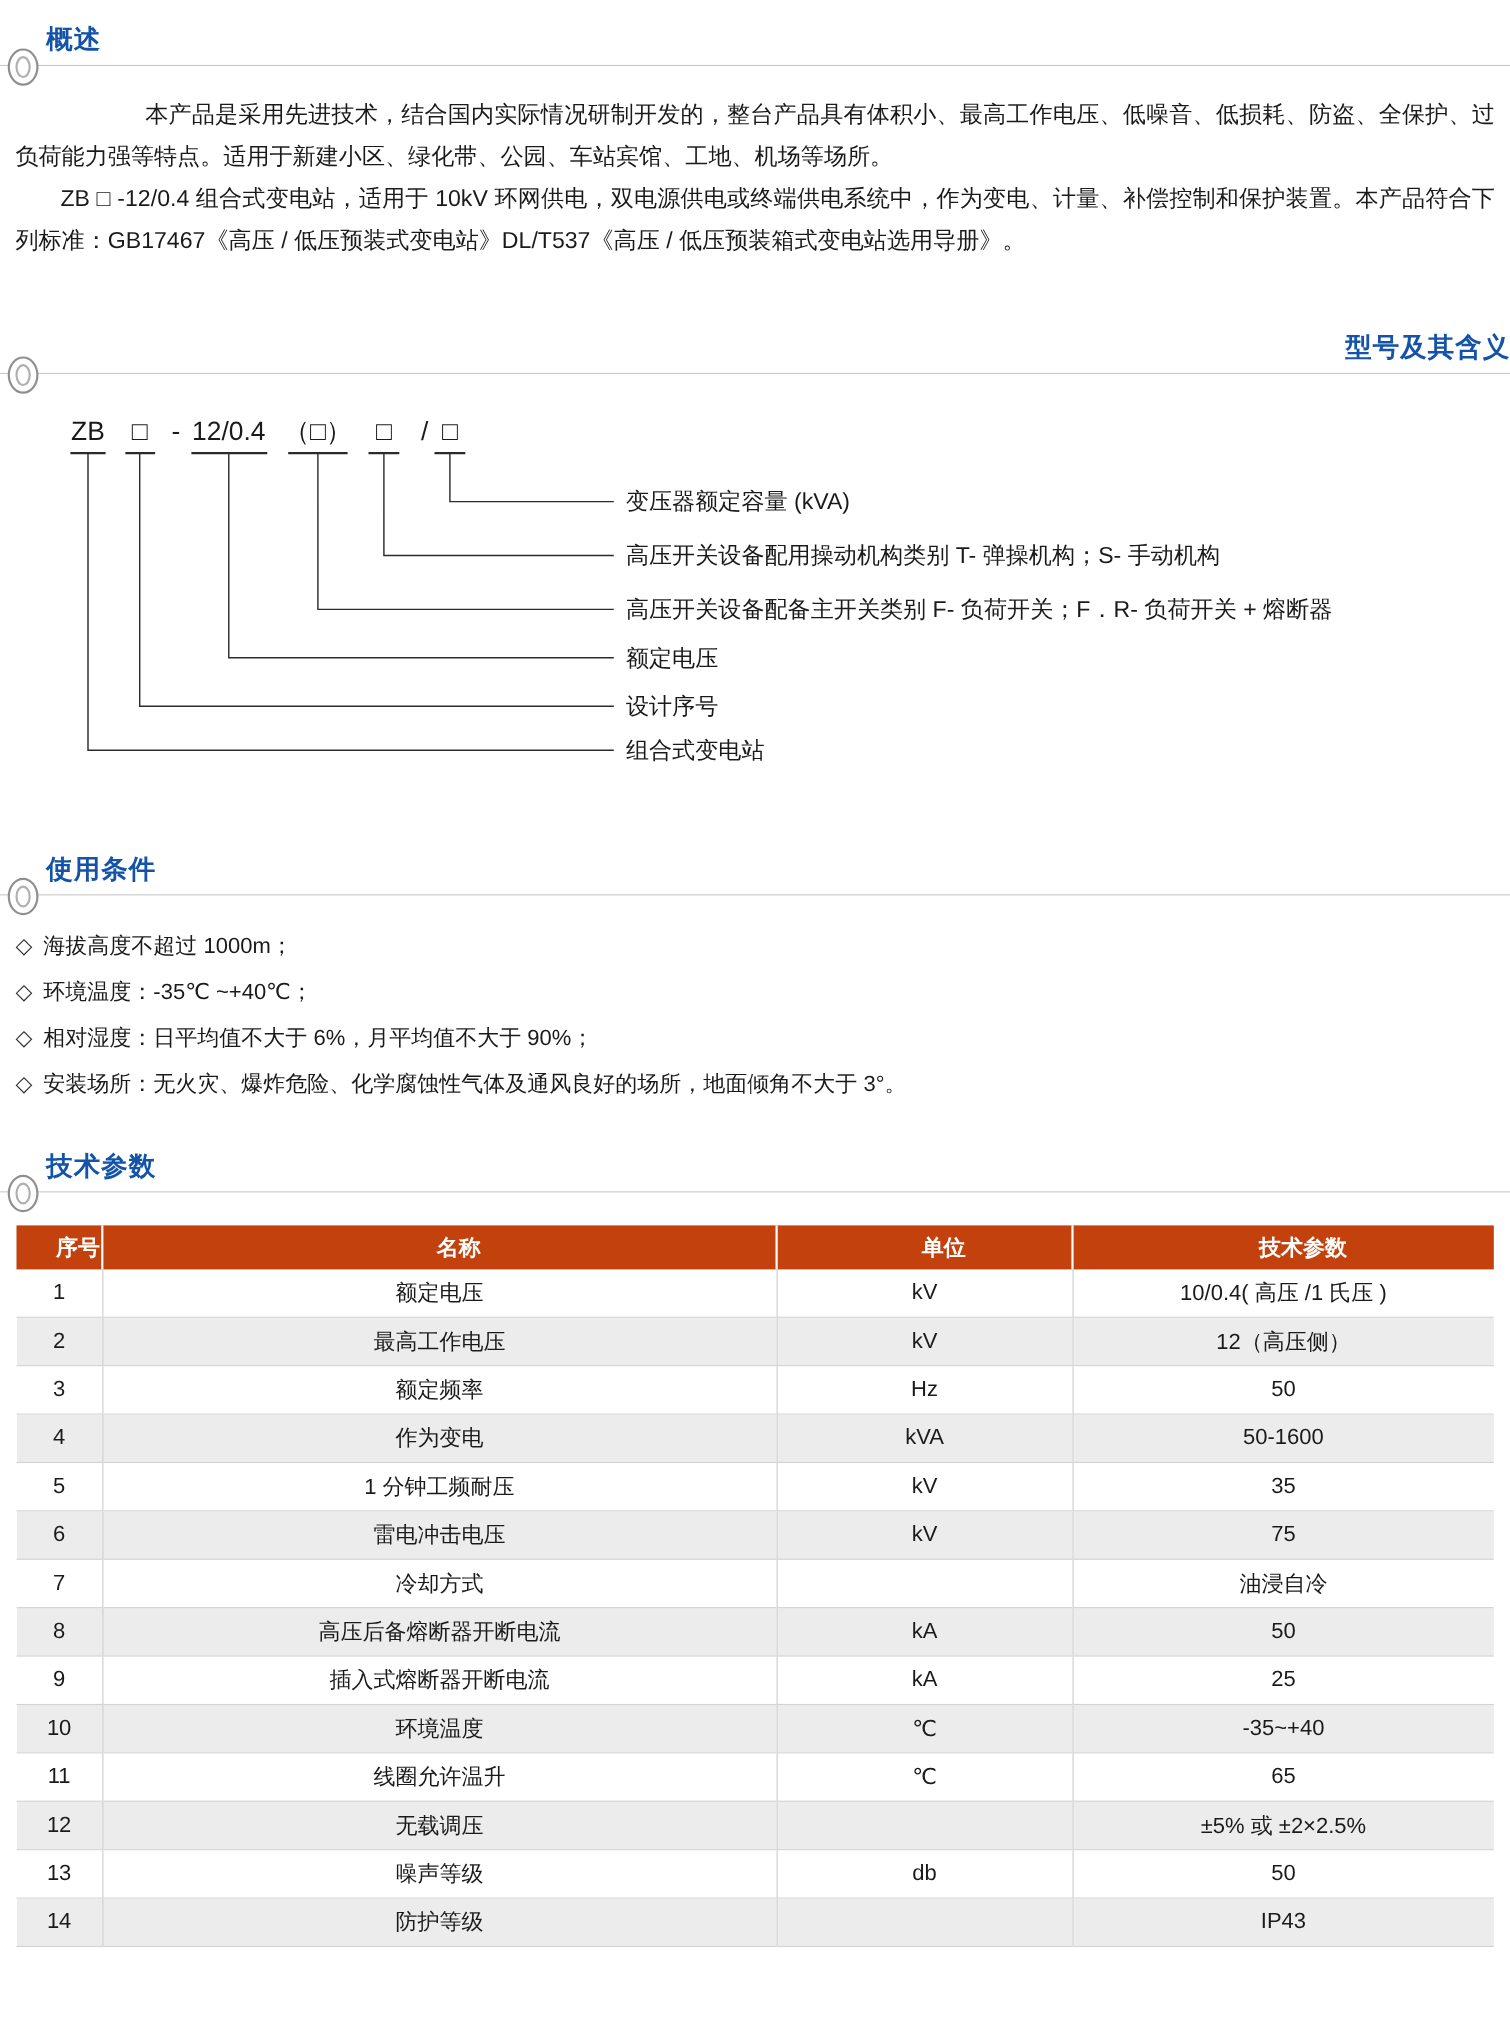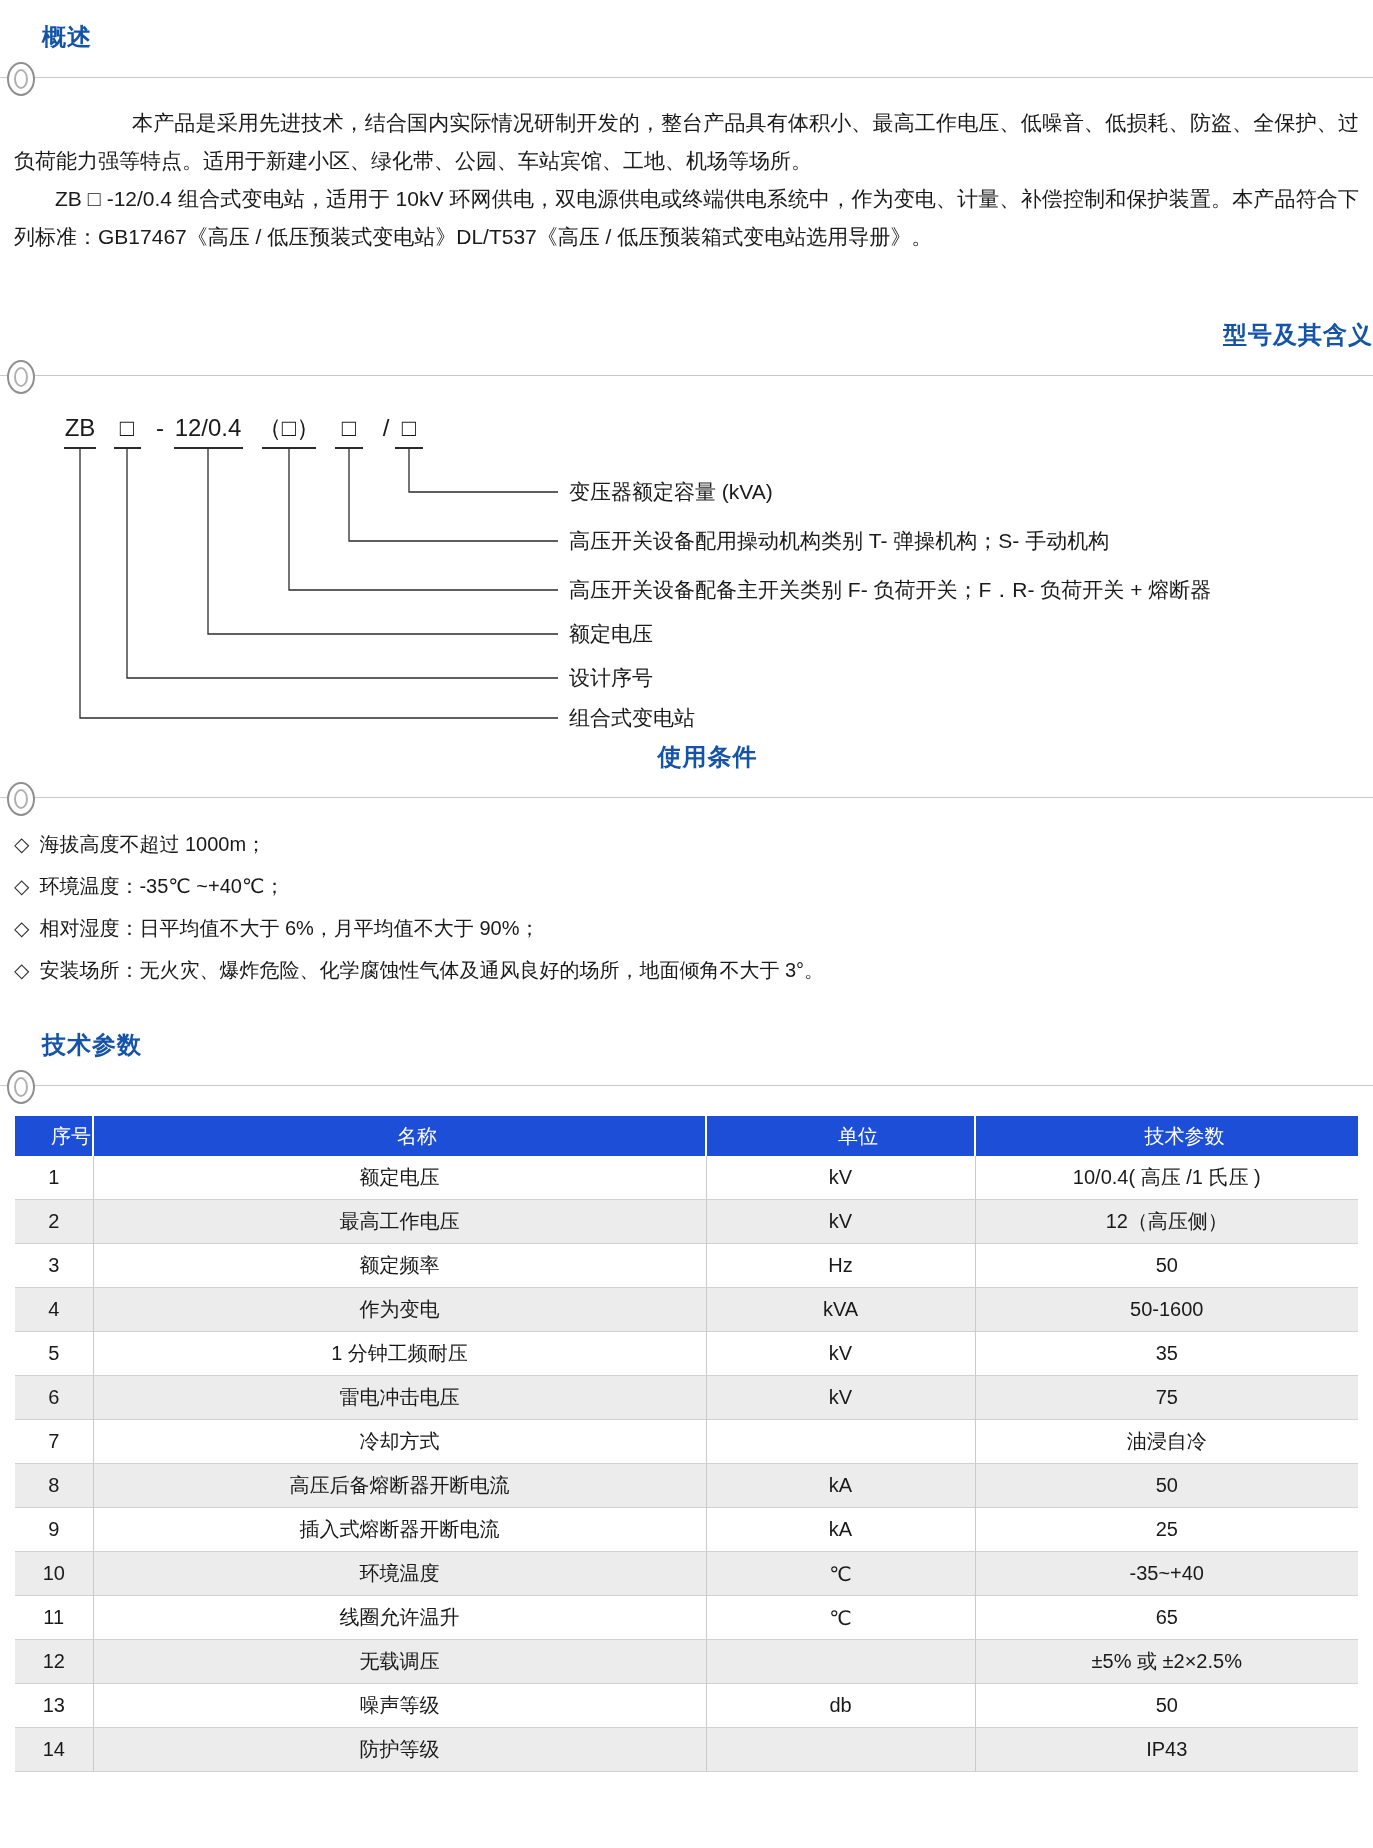--- a/index.html
+++ b/index.html
@@ -4,38 +4,38 @@
 <style>
   html,body{margin:0;padding:0;}
   body{
     width:1373px;height:1848px;background:#ffffff;
     font-family:"Liberation Sans","DejaVu Sans",sans-serif;
     color:#1a1a1a;overflow:hidden;
   }
   
   .sec-head{
     position:relative;
-    padding:0 0 25px 42px;
+    padding:0 0 7px 42px;
     border-bottom:1px solid #c9c9c9;
   }
   .sec-head h2{
     margin:0;font-size:24px;line-height:30px;font-weight:bold;color:#1553a8;
     letter-spacing:1px;
   }
   .ring{
     position:absolute;left:7px;bottom:-19px;width:28px;height:34px;
     border:2px solid #8f8f8f;border-radius:50%;background:#fff;
     display:flex;align-items:center;justify-content:center;box-sizing:border-box;
   }
   .ring-inner{
     width:14px;height:20px;border:2px solid #b0b0b0;border-radius:50%;box-sizing:border-box;
   }
   .mt1{margin-top:22px;}
   .mt2{margin-top:64px;text-align:right;}
-  .mt3{text-align:center;}
+  .mt3{margin-top:70px;}
   .mt4{margin-top:40px;}
   
   .body-text{margin:26px 14px 0 14px;font-size:21px;line-height:38px;text-align:justify;}
   .body-text p{margin:0;}
   .body-text p.p1{text-indent:118px;}
   .body-text p.p2{text-indent:41px;}
   
   .diagram{display:block;margin:34px 0 0 8px;}
   .diagram text{font-family:inherit;fill:#1a1a1a;}
   .diagram .token{font-size:24px;}
@@ -44,21 +44,21 @@
   
   .cond-list{list-style:none;margin:26px 0 0 14px;padding:0;font-size:20px;}
   .cond-list li{line-height:40px;margin-bottom:2px;}
   .cond-list .bullet{display:inline-block;margin-right:10px;color:#2b2b2b;}
   
   table.params{
     border-collapse:collapse;table-layout:fixed;
     width:1343px;margin:30px 15px 0 15px;font-size:20px;
   }
   table.params th{
-    background:#1d4ed8;color:#ffffff;font-weight:normal;height:38px;
+    background:#c2410c;color:#ffffff;font-weight:bold;height:38px;
     border-right:2px solid #ffffff;
     padding-left:36px;
   }
   table.params th:last-child{border-right:none;}
   table.params td{
     height:43px;text-align:center;padding:0 8px;overflow:hidden;white-space:nowrap;
   }
   table.params td + td{border-left:1px solid #cbcbcb;}
   table.params tbody tr{border-bottom:1px solid #d2d2d2;}
   table.params tbody tr:nth-child(even){background:#ececec;}

